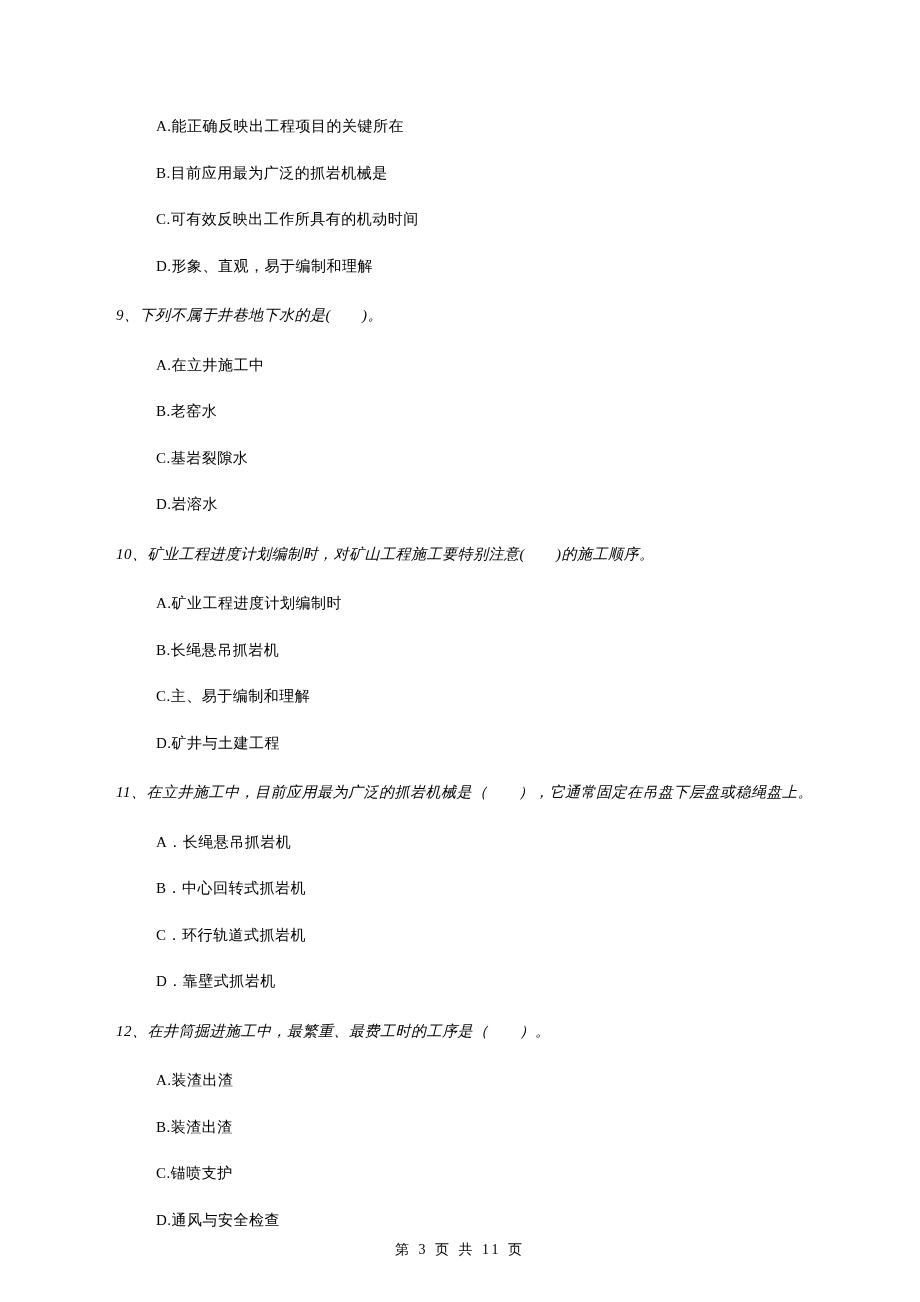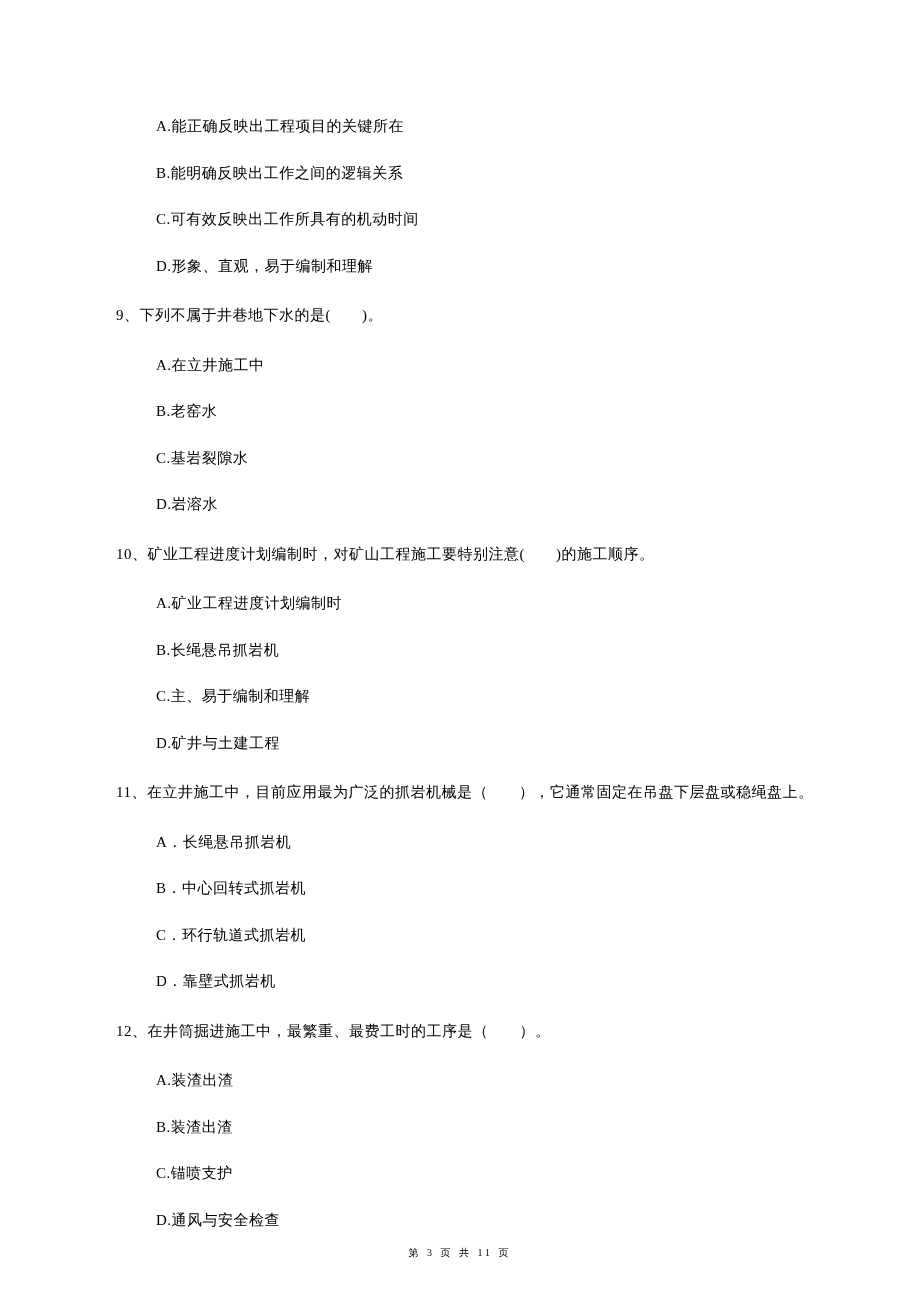--- a/index.html
+++ b/index.html
@@ -21,38 +21,39 @@
     margin-bottom: 24px;
   }
   .option {
     margin: 0 0 24px 40px;
     letter-spacing: 0.5px;
   }
   .question {
     margin: 0 0 24px 0;
     letter-spacing: 0.5px;
     line-height: 1.9;
+    font-style: italic;
   }
   .footer {
     position: absolute;
     bottom: 42px;
     width: 100%;
     text-align: center;
-    font-size: 10px;
+    font-size: 14px;
     letter-spacing: 3px;
   }
 </style>
 </head>
 <body>
 
 <div class="page">
 
   <div class="option-block">
     <p class="option">A.能正确反映出工程项目的关键所在</p>
-    <p class="option">B.能明确反映出工作之间的逻辑关系</p>
+    <p class="option">B.目前应用最为广泛的抓岩机械是</p>
     <p class="option">C.可有效反映出工作所具有的机动时间</p>
     <p class="option">D.形象、直观，易于编制和理解</p>
   </div>
 
   <p class="question">9、下列不属于井巷地下水的是(　　)。</p>
   <div class="option-block">
     <p class="option">A.在立井施工中</p>
     <p class="option">B.老窑水</p>
     <p class="option">C.基岩裂隙水</p>
     <p class="option">D.岩溶水</p>

